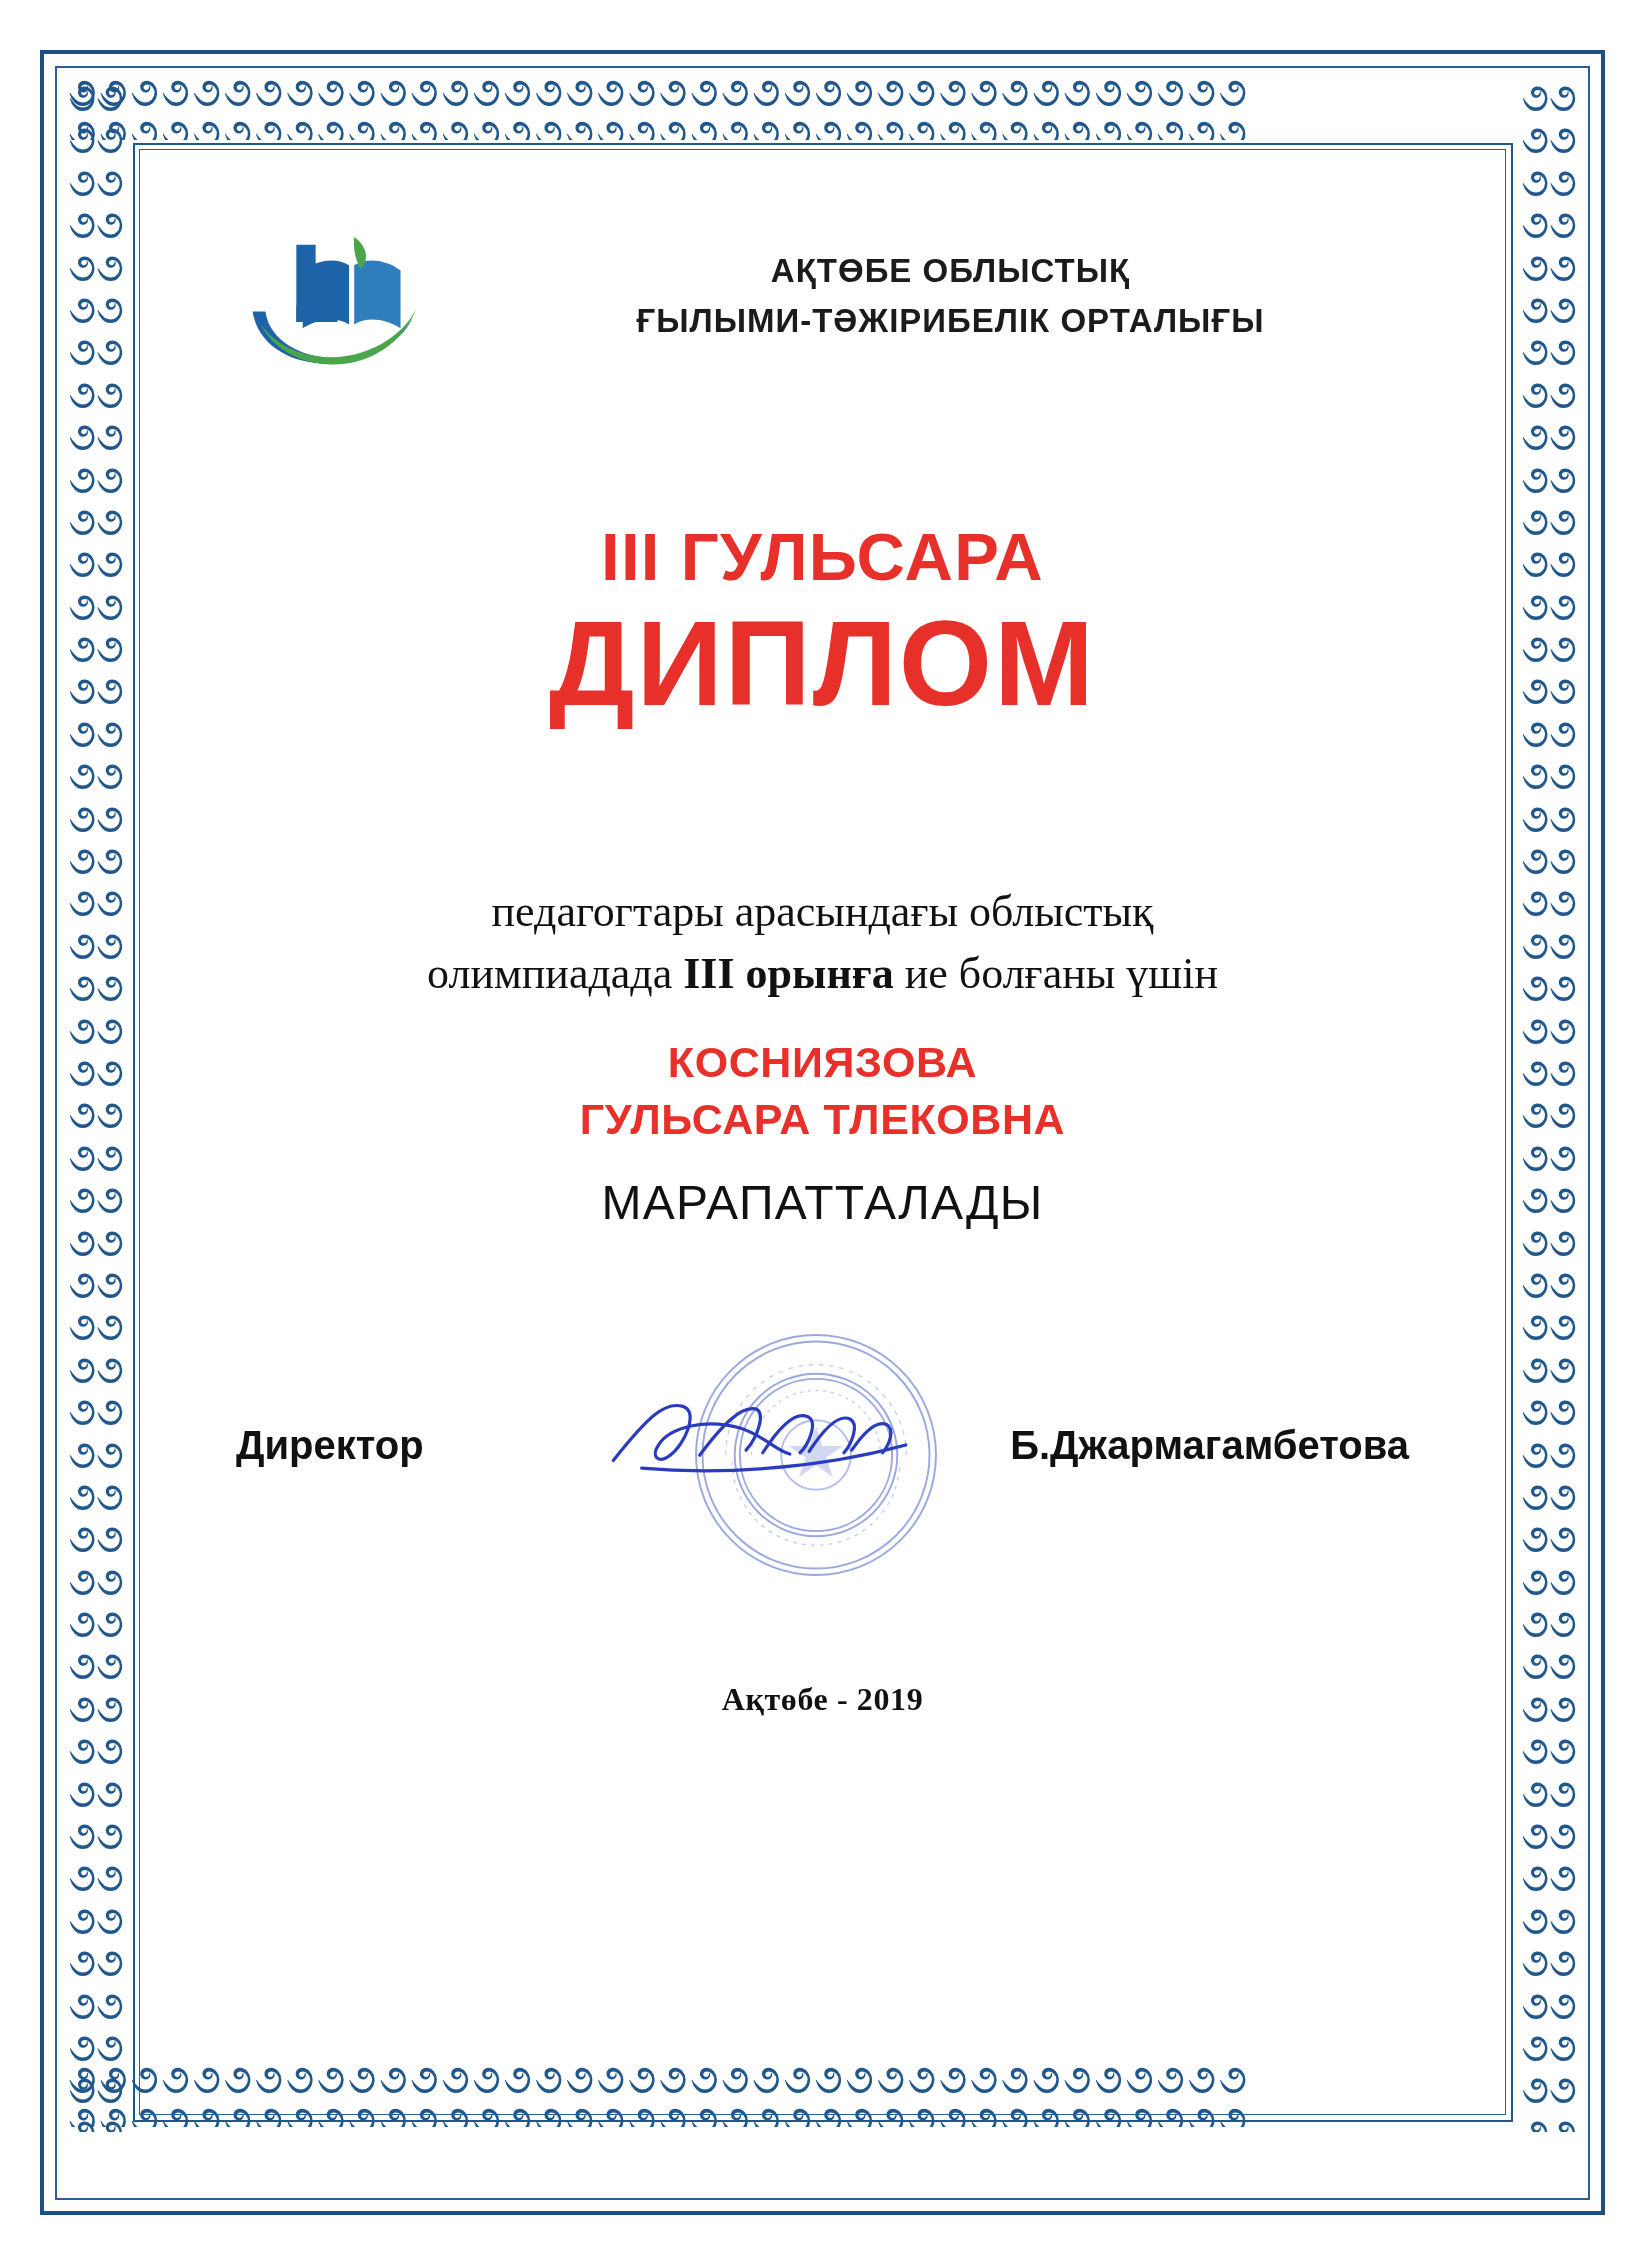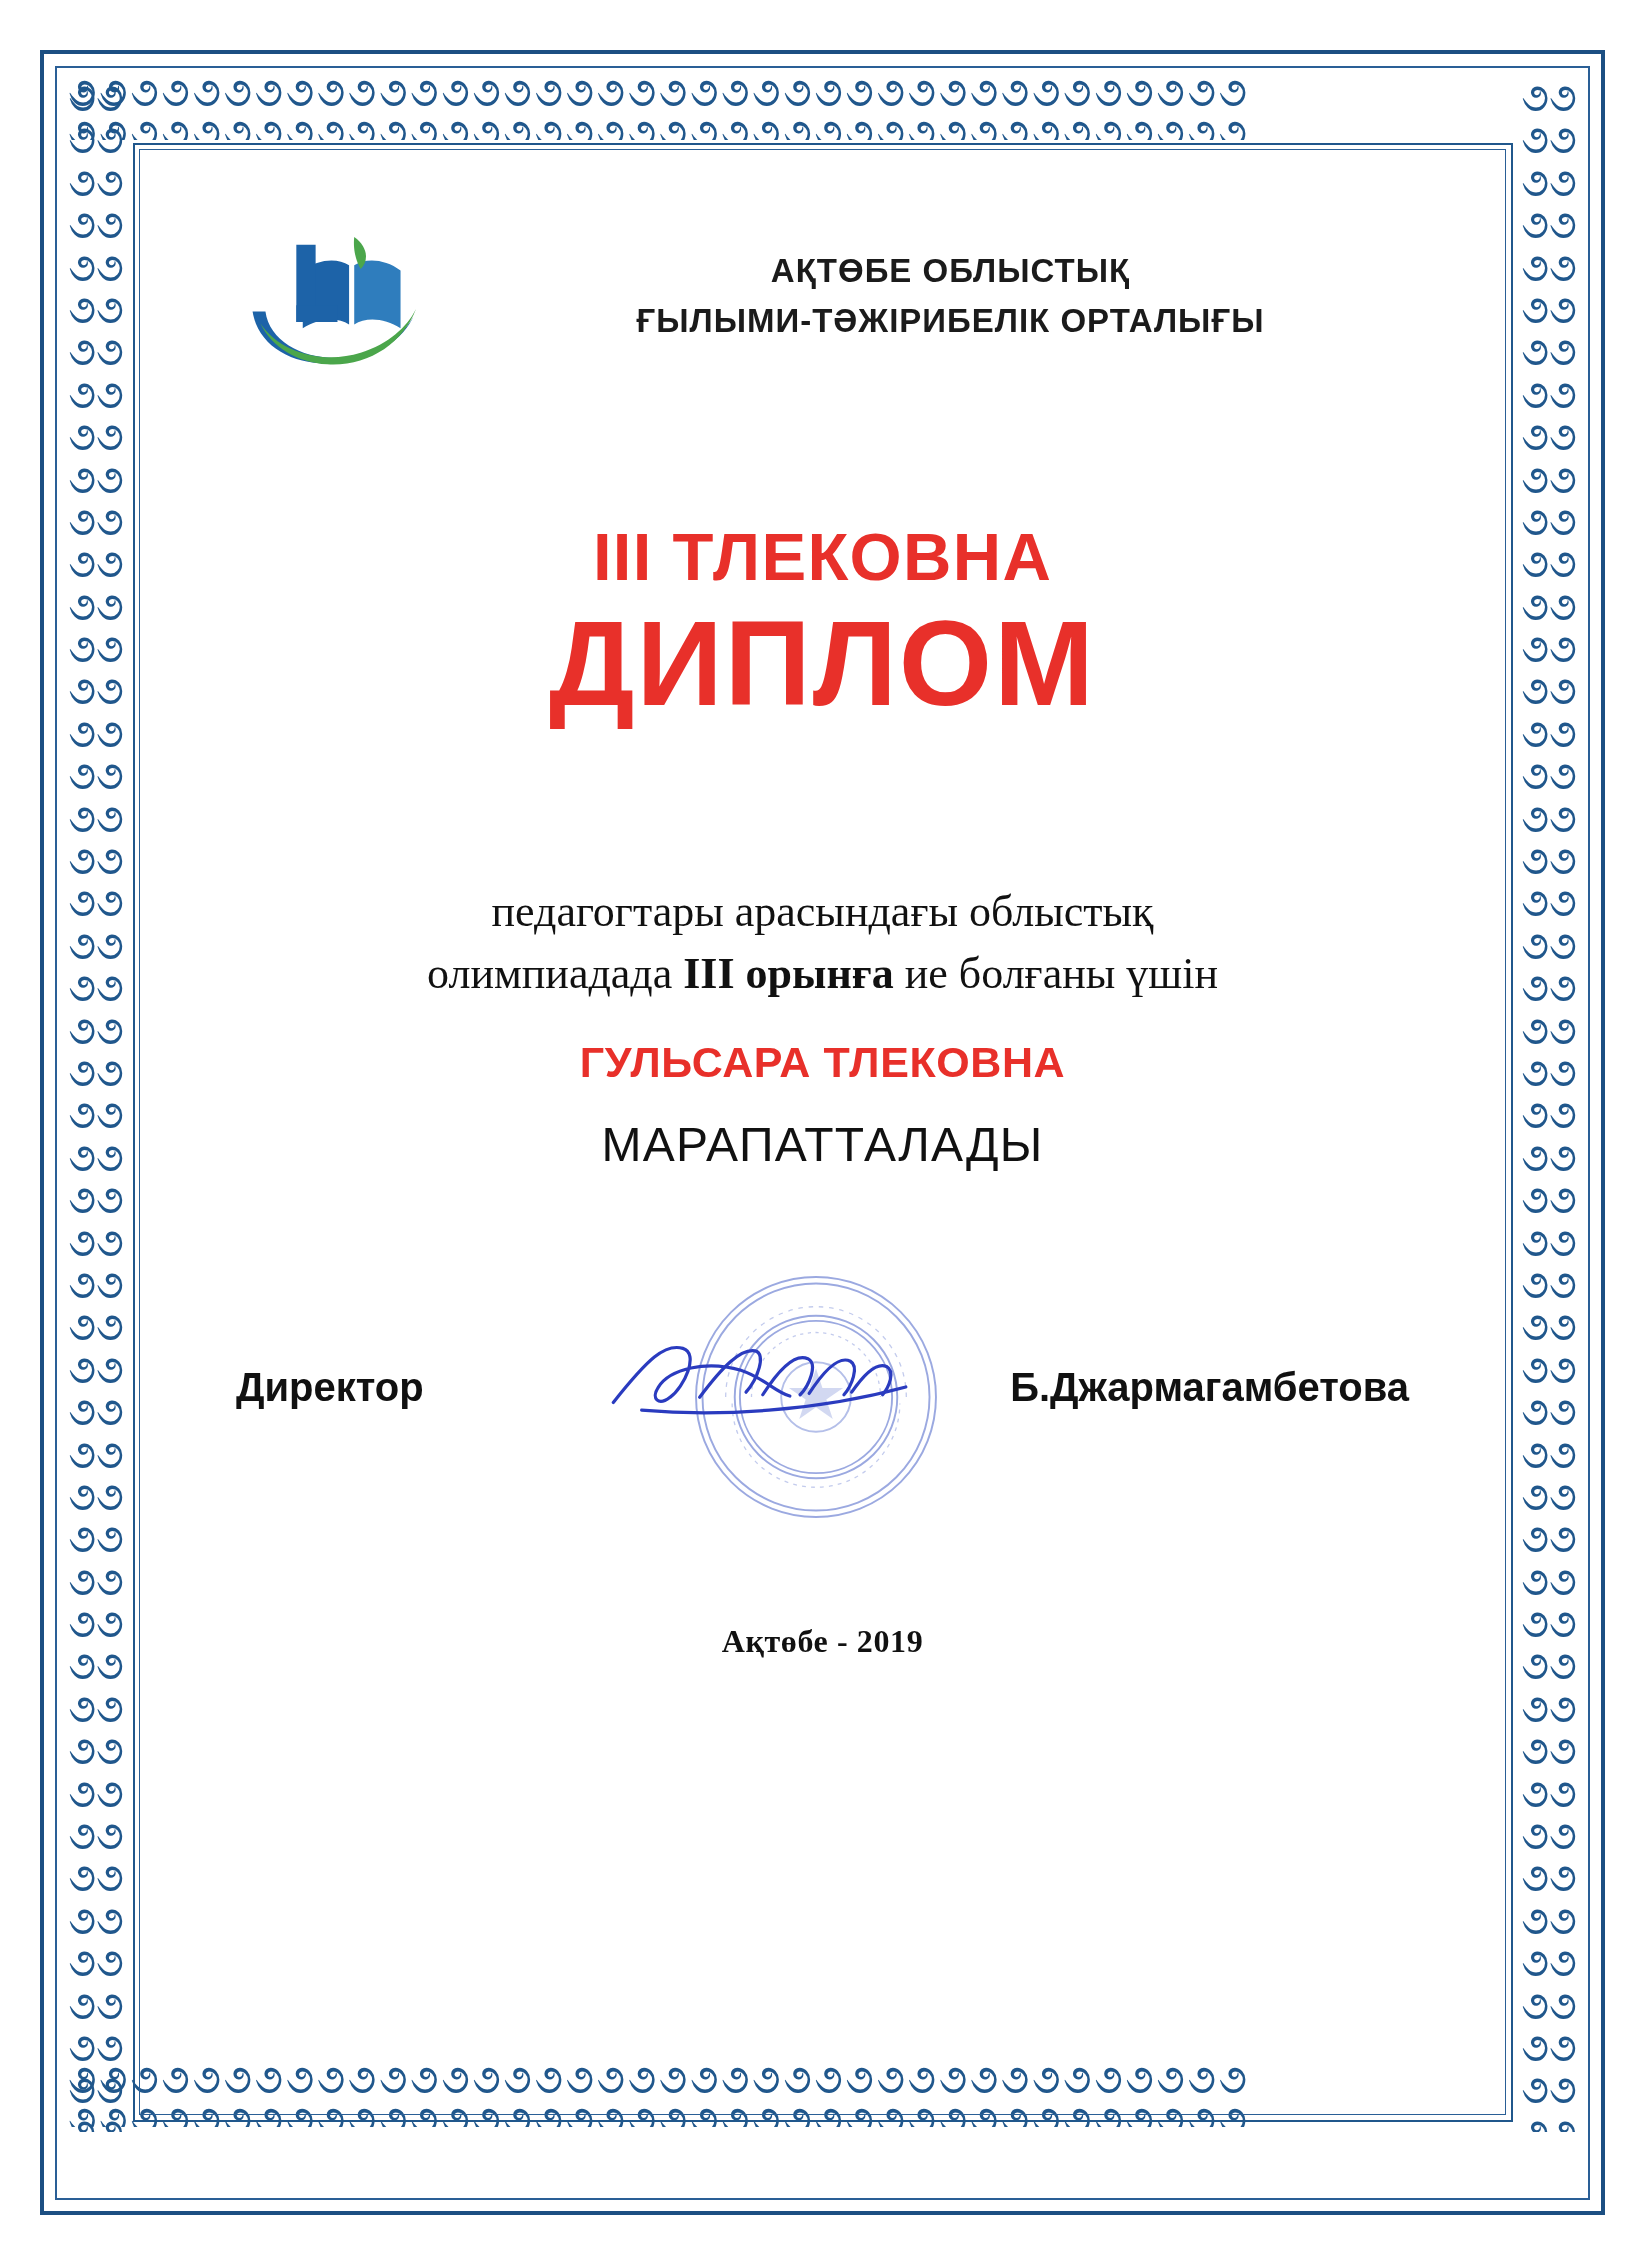--- a/index.html
+++ b/index.html
@@ -379,31 +379,32 @@
           <path d="M176 34 C196 48 200 70 186 84 C178 70 174 52 176 34 Z" fill="#4ba64b"></path>
         </svg>
       </div>
       <div class="org-name">
         <div class="org-line">АҚТӨБЕ ОБЛЫСТЫҚ</div>
         <div class="org-line">ҒЫЛЫМИ-ТӘЖІРИБЕЛІК ОРТАЛЫҒЫ</div>
       </div>
     </div>
 
     <div class="title-block">
-      <div class="title-degree">III ТЛЕКОВНА</div>
+      <div class="title-degree">III ГУЛЬСАРА</div>
       <div class="title-main">ДИПЛОМ</div>
     </div>
 
     <div class="body-block">
       <div class="body-line">педагогтары арасындағы облыстық</div>
       <div class="body-line">
         <span>олимпиадада </span><b>III орынға</b><span> ие болғаны үшін</span>
       </div>
 
       <div class="recipient">
+        <div class="recipient-line">КОСНИЯЗОВА</div>
         <div class="recipient-line">ГУЛЬСАРА ТЛЕКОВНА</div>
       </div>
 
       <div class="awarded">МАРАПАТТАЛАДЫ</div>
     </div>
 
     <div class="sign-row">
       <div class="sign-label">Директор</div>
 
       <div class="stamp">

